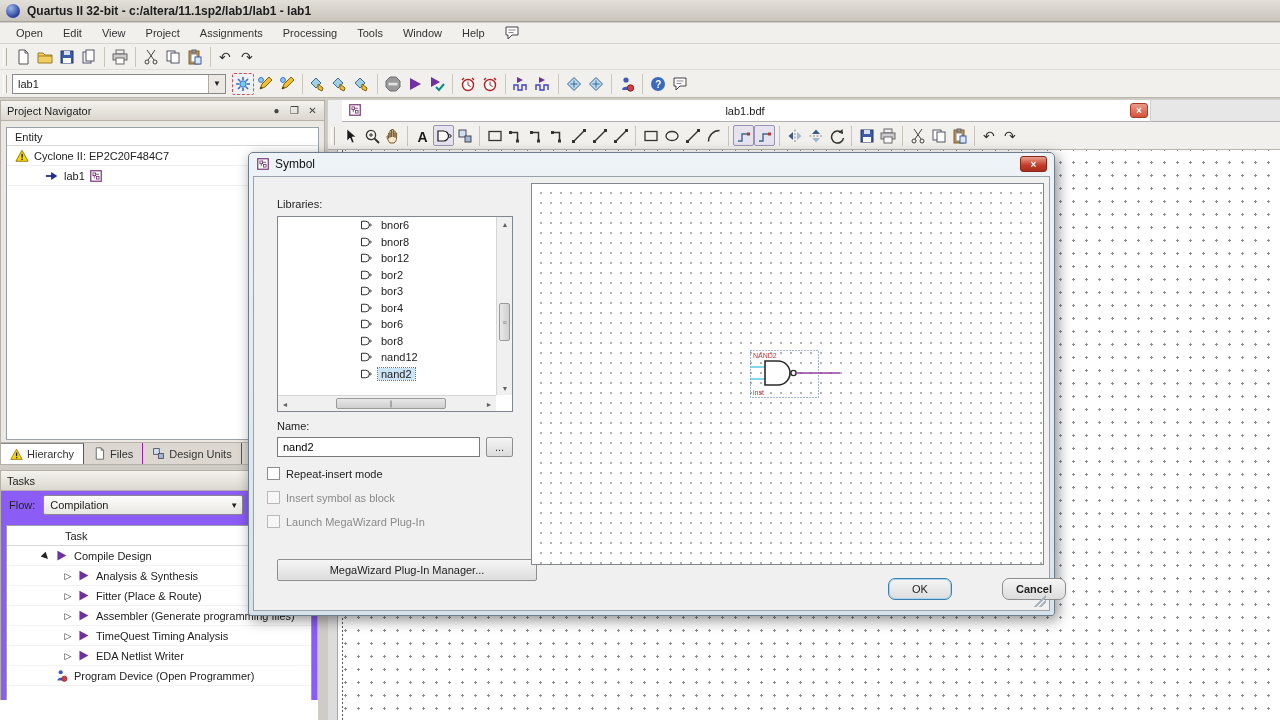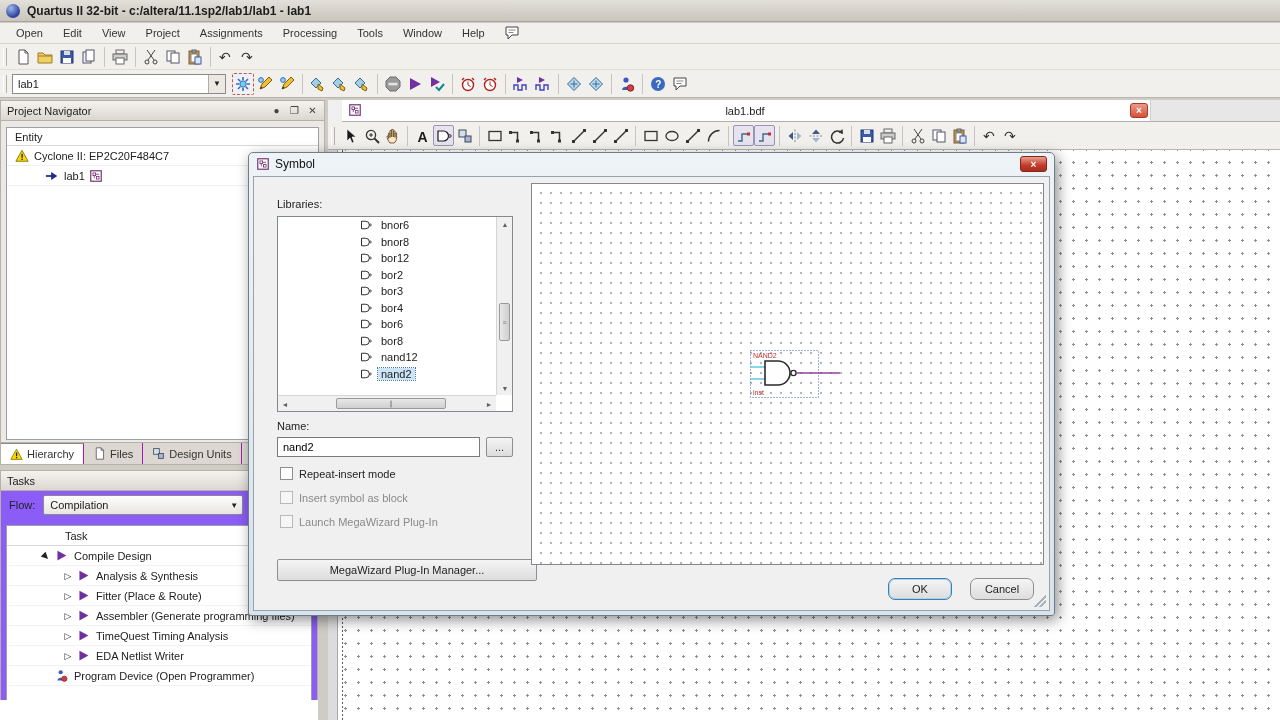--- a/index.html
+++ b/index.html
@@ -127,36 +127,36 @@
     background:linear-gradient(90deg,#e8e8e8,#cfcfcf); border:1px solid #9a9a9a; border-radius:2px;
     display:flex; align-items:center; justify-content:center; color:#808080; font-size:7px; }
   .hthumb { position:absolute; top:2px; bottom:2px; left:58px; width:110px;
     background:linear-gradient(#e8e8e8,#cfcfcf); border:1px solid #9a9a9a; border-radius:2px;
     display:flex; align-items:center; justify-content:center; color:#808080; font-size:7px; }
   #name-input { position:absolute; left:23px; top:260px; width:203px; height:20px;
     border:1px solid #7a7a7a; padding-left:5px; font:11px "Liberation Sans","DejaVu Sans",sans-serif; background:#fff; }
   #browse-btn { position:absolute; left:232px; top:260px; width:27px; height:20px;
     background:linear-gradient(#f4f4f4,#dcdcdc); border:1px solid #8e8e8e; border-radius:2px;
     display:flex; align-items:center; justify-content:center; color:#333; }
-  .cbrow { position:absolute; left:26px; display:flex; align-items:center; }
+  .cbrow { position:absolute; left:13px; display:flex; align-items:center; }
   .cbox { width:13px; height:13px; background:#fff; border:1px solid #8e8e8e; margin-right:6px; }
   .cbrow.disabled { color:#8a8a8a; }
   .cbrow.disabled .cbox { border-color:#b8b8b8; background:#f6f6f6; }
   #mw-btn { position:absolute; left:23px; top:382px; width:260px; height:22px;
     background:linear-gradient(#f5f5f5,#dddddd); border:1px solid #8e8e8e; border-radius:2px;
     display:flex; align-items:center; justify-content:center; color:#222; }
   #preview { position:absolute; left:277px; top:6px; width:513px; height:382px; background:#fff;
     border:1px solid #828790; background-image:radial-gradient(circle,#b4b4b4 0.9px,transparent 1px);
     background-size:10px 10px; background-position:4px 4px; }
   #gate-wrap { position:absolute; left:218px; top:166px; width:92px; height:50px; }
   .dbtn { position:absolute; top:401px; width:64px; height:22px;
     background:linear-gradient(#f5f5f5,#dddddd); border:1px solid #8e8e8e; border-radius:7px;
     display:flex; align-items:center; justify-content:center; color:#222; }
   #ok-btn { left:634px; border:1px solid #3c7fb1; box-shadow:0 0 0 1px #a8d2ee inset; }
-  #cancel-btn { left:716px; }
+  #cancel-btn { left:748px;font-weight:bold; }
   #dlg-grip { position:absolute; right:3px; bottom:3px; width:12px; height:12px;
     background:linear-gradient(135deg,transparent 50%,#aab4bc 50%,#aab4bc 60%,transparent 60%,transparent 70%,#aab4bc 70%,#aab4bc 80%,transparent 80%); }
   .bottom-white { position:absolute; left:0; top:700px; width:318px; height:20px; background:#fff; }
 </style>
 </head>
 <body>
 
 <svg width="0" height="0" style="position:absolute">
   <defs>
     <symbol id="s-doc" viewBox="0 0 16 16">

